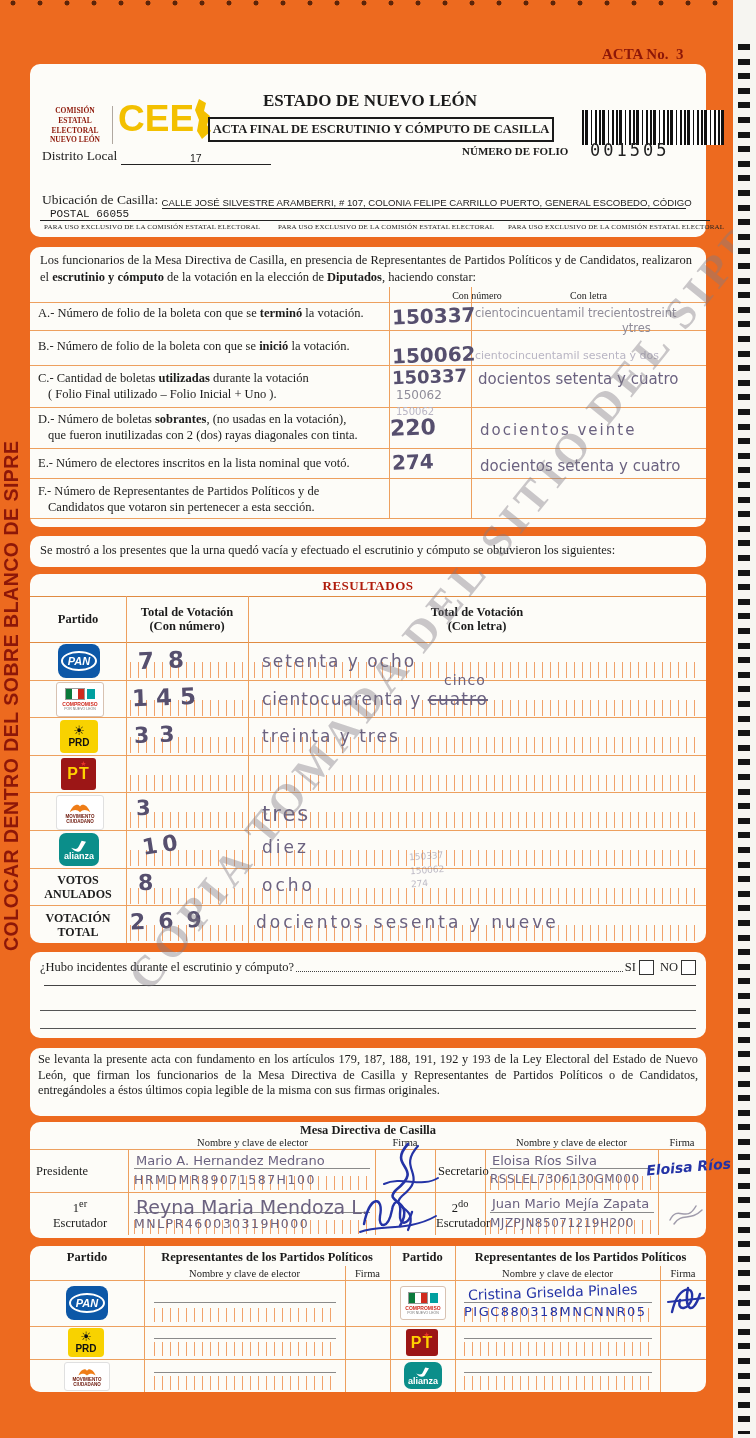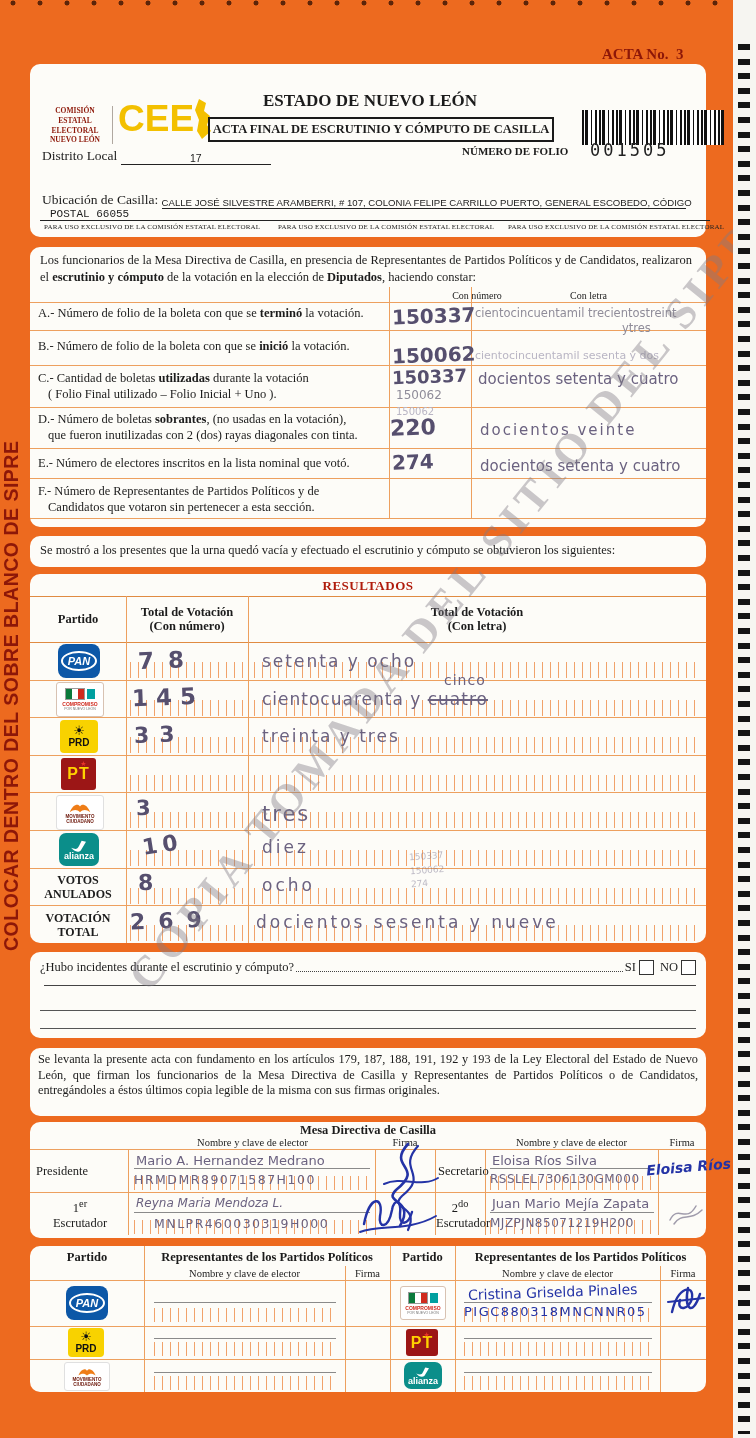--- a/index.html
+++ b/index.html
@@ -345,22 +345,22 @@
     <div class="comb" style="left:104px;top:98px;width:236px;height:14px;"></div>
     <div class="comb" style="left:460px;top:54px;width:164px;height:14px;"></div>
     <div class="comb" style="left:460px;top:98px;width:164px;height:14px;"></div>
     <div class="ruleline" style="left:104px;top:46px;width:236px;border-color:#8a8a8a;"></div>
     <div class="ruleline" style="left:104px;top:90px;width:236px;border-color:#8a8a8a;"></div>
     <div class="ruleline" style="left:460px;top:46px;width:164px;border-color:#8a8a8a;"></div>
     <div class="ruleline" style="left:460px;top:90px;width:164px;border-color:#8a8a8a;"></div>
 
     <div class="abs hw" style="left:106px;top:31px;font-size:13px;">Mario A. Hernandez Medrano</div>
     <div class="abs hw" style="left:104px;top:50px;font-size:12.5px;letter-spacing:1.5px;">HRMDMR89071587H100</div>
-    <div class="abs hw" style="left:106px;top:74px;font-size:12px;font-style:italic;">Reyna Maria Mendoza L.</div>
-    <div class="abs hw" style="left:104px;top:94px;font-size:12.5px;letter-spacing:1.5px;margin-left:20px;">MNLPR460030319H000</div>
+    <div class="abs hw" style="left:106px;top:74px;font-size:19px;">Reyna Maria Mendoza L.</div>
+    <div class="abs hw" style="left:104px;top:94px;font-size:12.5px;letter-spacing:1.5px;">MNLPR460030319H000</div>
     <div class="abs hw" style="left:462px;top:31px;font-size:13px;">Eloisa Ríos Silva</div>
     <div class="abs hw" style="left:460px;top:50px;font-size:12px;letter-spacing:.5px;">RSSLEL7306130GM000</div>
     <div class="abs hw" style="left:462px;top:74px;font-size:13px;">Juan Mario Mejía Zapata</div>
     <div class="abs hw" style="left:460px;top:94px;font-size:12px;letter-spacing:.5px;">MJZPJN85071219H200</div>
 
     <svg class="abs" style="left:338px;top:18px;z-index:5;" width="78" height="96" viewBox="0 0 78 96">
       <path d="M40,4 C18,28 58,26 28,50 C14,64 48,58 32,86" fill="none" stroke="#2433a6" stroke-width="2.6" stroke-linecap="round"></path>
       <path d="M50,6 C28,30 62,34 34,56 C20,70 52,64 40,90" fill="none" stroke="#2433a6" stroke-width="2.2" stroke-linecap="round"></path>
       <path d="M16,44 C34,36 54,48 70,38" fill="none" stroke="#2433a6" stroke-width="2" stroke-linecap="round"></path>
     </svg>

